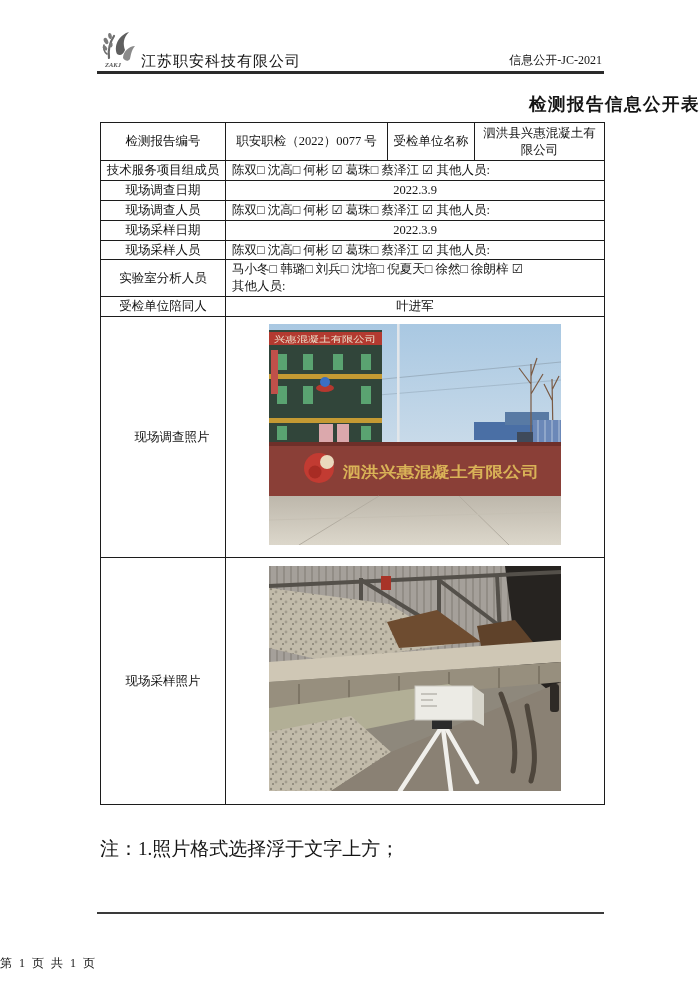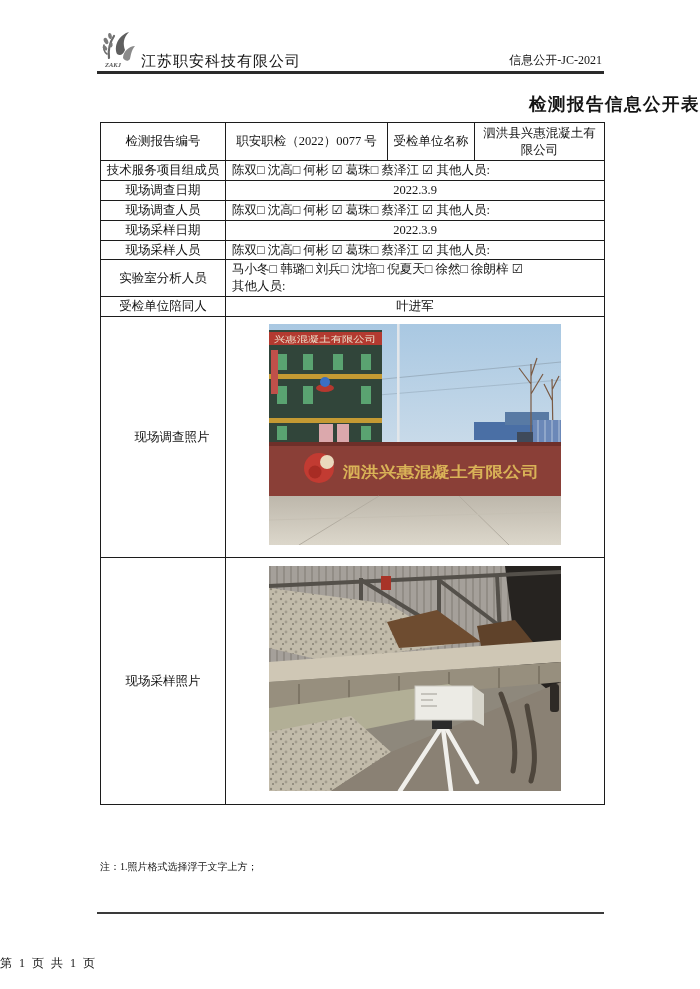--- a/index.html
+++ b/index.html
@@ -20,21 +20,21 @@
      overflow:hidden;}
   td.c{text-align:center;}
   td.l{text-align:left;padding-left:6px;}
   tr.r-lg td{height:35px;}
   tr.r-sm td{height:16px;}
   tr.r-md td{height:33px;}
   td.photo-cell{padding:0;text-align:left;vertical-align:top;}
   .photo1{display:block;margin:7px auto 0 auto;}
   .photo2{display:block;margin:8px auto 0 auto;}
   
-  .note{position:absolute;left:100px;top:860px;font-size:10px;}
+  .note{position:absolute;left:100px;top:836px;font-size:19px;}
   .footer-rule{position:absolute;left:97px;top:912px;width:507px;height:1.5px;background:#3a3a3a;}
   .page-number{position:absolute;left:0;top:917px;width:700px;
                font-size:12px;letter-spacing:2px;margin-top:38px;}
 </style>
 </head>
 <body>
 
 <div class="page">
 
   <div class="header">

